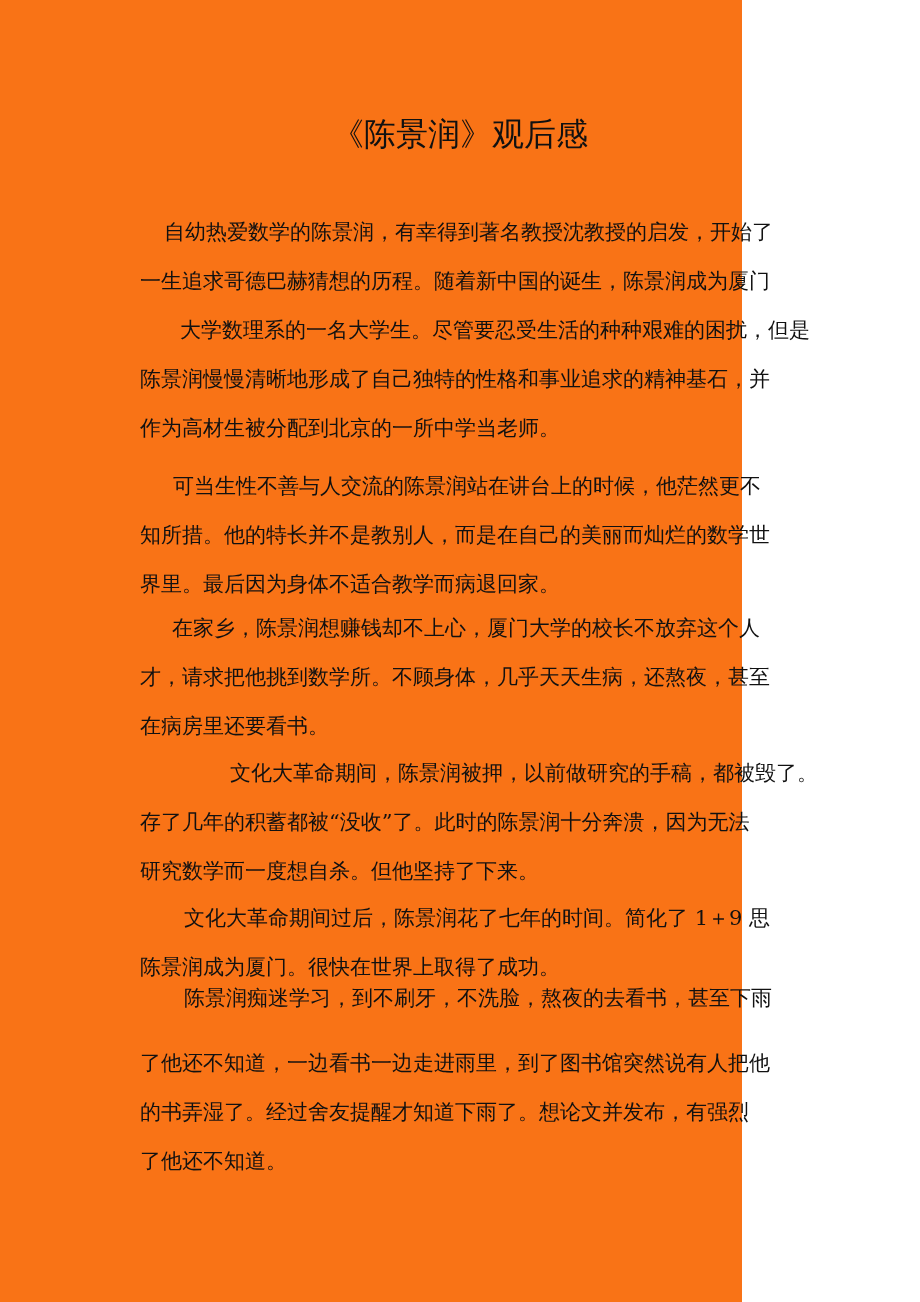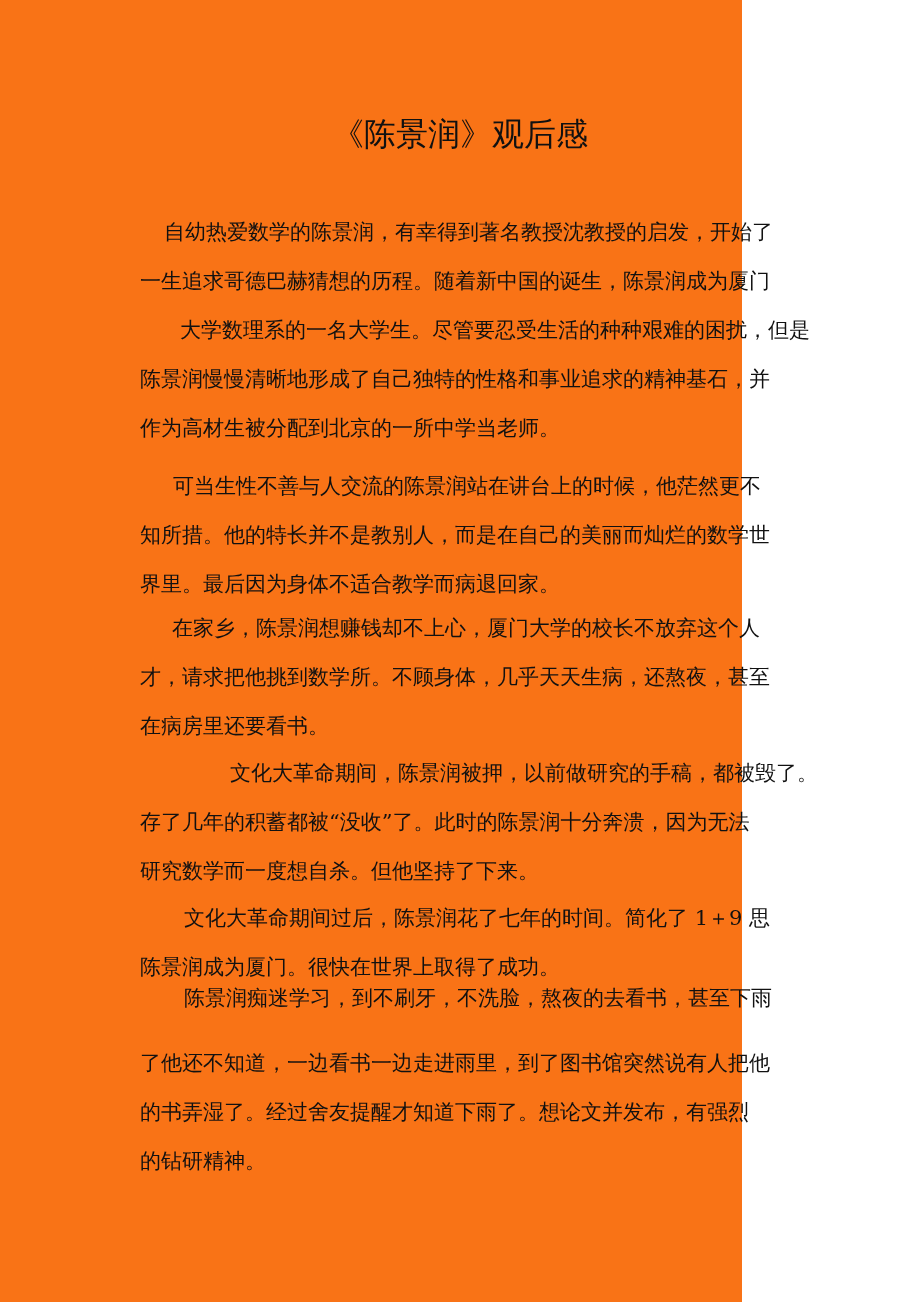--- a/index.html
+++ b/index.html
@@ -48,16 +48,16 @@
 
     <div>
       <div class="line" style="top:904px; left:44px;">文化大革命期间过后，陈景润花了七年的时间。简化了 1＋9 思</div>
       <div class="line" style="top:953px;">陈景润成为厦门。很快在世界上取得了成功。</div>
     </div>
 
     <div>
       <div class="line" style="top:948px; left:44px;margin-top:36px;">陈景润痴迷学习，到不刷牙，不洗脸，熬夜的去看书，甚至下雨</div>
       <div class="line" style="top:1049px;">了他还不知道，一边看书一边走进雨里，到了图书馆突然说有人把他</div>
       <div class="line" style="top:1098px;">的书弄湿了。经过舍友提醒才知道下雨了。想论文并发布，有强烈</div>
-      <div class="line" style="top:1147px;">的钻研精神。</div>
+      <div class="line" style="top:1147px;">了他还不知道。</div>
     </div>
   </div>
 </div>
 
 </body></html>

